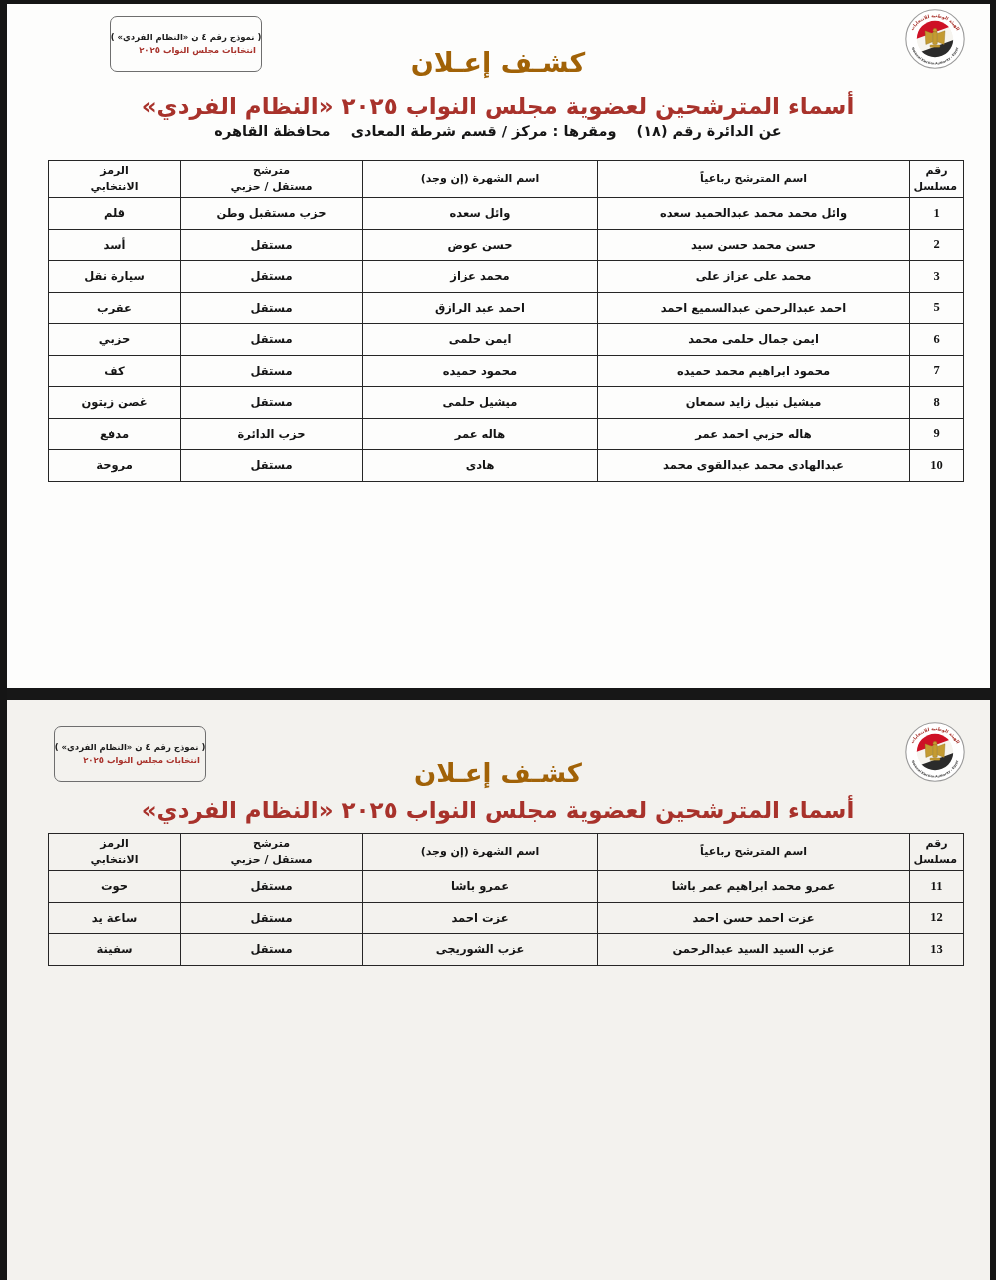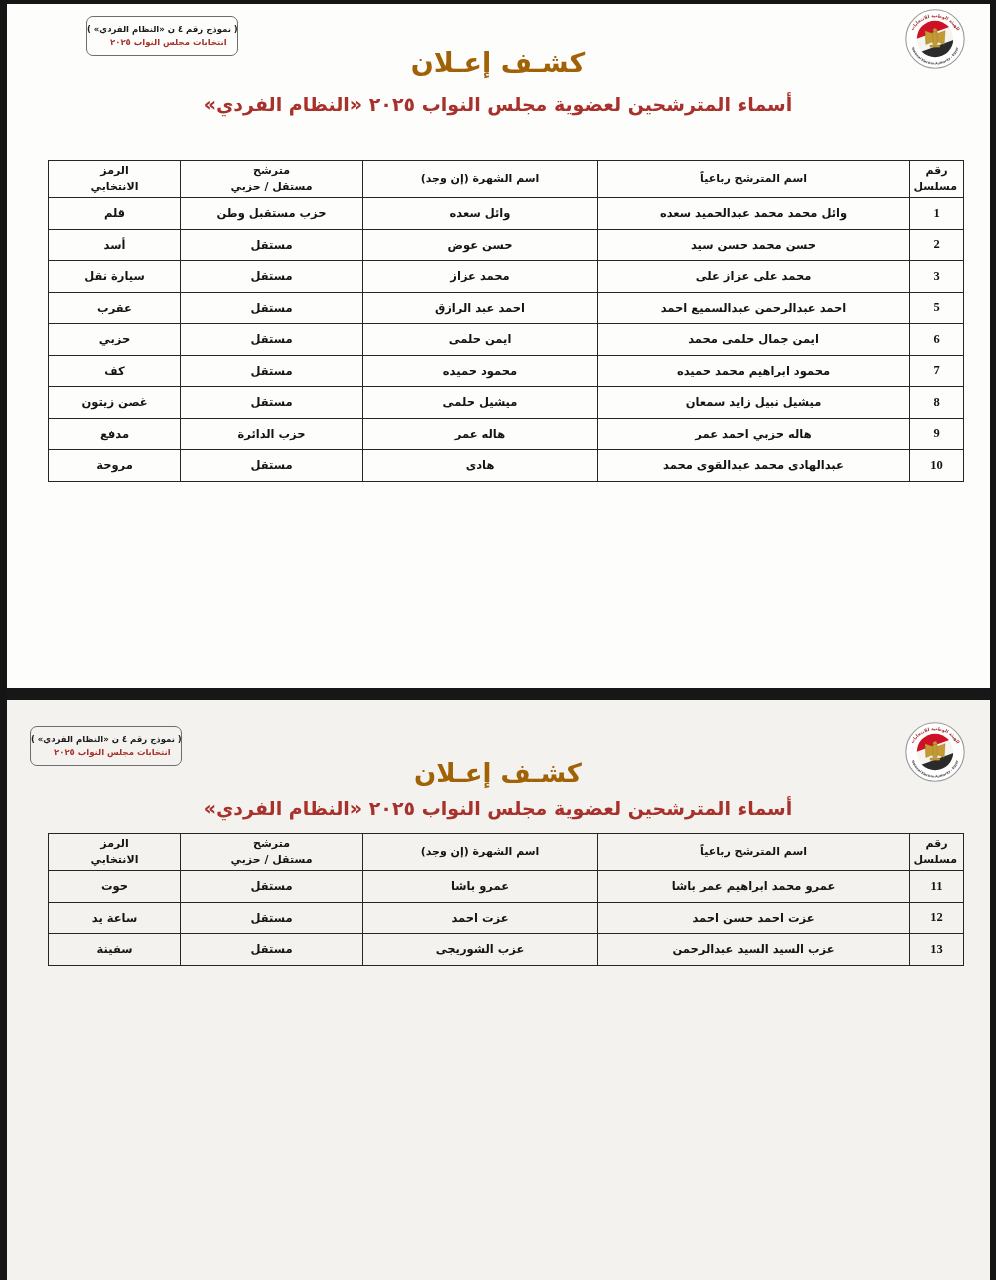--- a/index.html
+++ b/index.html
@@ -11,35 +11,35 @@
   .edge-top    { position:absolute; left:0; top:0; width:996px; height:4px; background:#151515; }
   .edge-left   { position:absolute; left:0; top:0; width:7px; height:1280px; background:#151515; }
   .edge-right  { position:absolute; left:990px; top:0; width:6px; height:1280px; background:#151515; }
   .page-divider{ position:absolute; left:0; top:688px; width:996px; height:12px; background:#171717; }
 
   .page { position:absolute; left:7px; width:983px; }
   #page1 { top:4px;   height:684px; background:#fdfdfc; }
   #page2 { top:700px; height:580px; background:#f3f2ee; }
 
   .stamp {
-    position:absolute; width:152px; height:40px;
+    position:absolute; width:152px; height:56px;
     border:1.5px solid #6e6e6e; border-radius:7px;
-    display:flex; flex-direction:column; justify-content:center; align-items:flex-end;
-    direction:rtl; text-align:center; line-height:1.55; background:transparent;
+    display:flex; flex-direction:column; justify-content:center; align-items:center;
+    direction:rtl; text-align:center; line-height:1.55; background:transparent;margin-left:24px;
   }
   .stamp .s1 { font-size:8.5px; font-weight:bold; color:#1c1c1c; white-space:nowrap; }
   .stamp .s2 { font-size:8.5px; font-weight:bold; color:#a8322b; white-space:nowrap;padding-left:23px; }
 
   .doc-title {
     position:absolute; left:0; width:996px; text-align:center; direction:rtl;
     font-size:27px; font-weight:bold; color:#a16207; letter-spacing:0;
   }
   .doc-subtitle {
     position:absolute; left:0; width:996px; text-align:center; direction:rtl;
-    font-size:19px; font-weight:bold; color:#a8322b;
+    font-size:23px; font-weight:bold; color:#a8322b;
   }
   .doc-district {
     position:absolute; left:0; width:996px; text-align:center; direction:rtl;
     font-size:14.5px; font-weight:bold; color:#161616; white-space:pre;
   }
 
   table.roster {
     position:absolute; left:48px; width:903px;
     border-collapse:collapse; direction:rtl; table-layout:fixed;
     background:transparent;
@@ -103,20 +103,21 @@
     <div class="s1">( نموذج رقم ٤ ن «النظام الفردي» )</div>
     <div class="s2">انتخابات مجلس النواب ٢٠٢٥</div>
   </div>
 
   <svg class="logo-box" style="left:904px; top:8px;" viewBox="-34 -34 68 68">
     <use href="#nea-logo"></use>
   </svg>
 
   <div class="doc-title" style="top:47px;">كشـف إعـلان</div>
   <div class="doc-subtitle" style="top:93px;">أسماء المترشحين لعضوية مجلس النواب ٢٠٢٥ «النظام الفردي»</div>
+  <div class="doc-district" style="top:123px;">عن الدائرة رقم (١٨)    ومقرها : مركز / قسم شرطة المعادى    محافظة القاهره</div>
 
   <table class="roster" style="top:160px;">
       <colgroup>
         <col class="c0">
         <col class="c1">
         <col class="c2">
         <col class="c3">
         <col class="c4">
       </colgroup>
       <thead>

